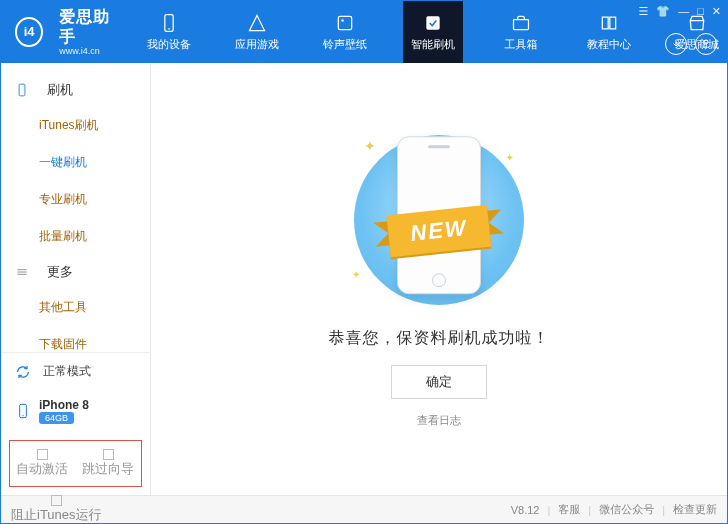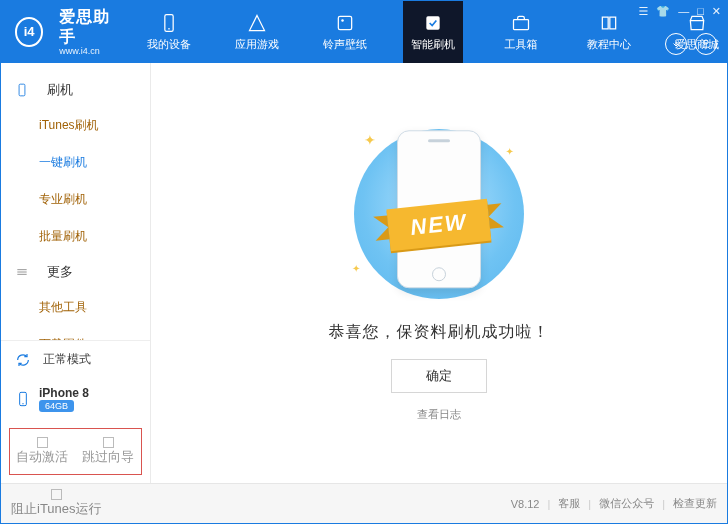--- a/index.html
+++ b/index.html
@@ -55,21 +55,21 @@
 .ribbon-tail { position: absolute; width: 0; height: 0; border-top: 12px solid #d99a17; border-bottom: 12px solid #d99a17; }
 .ribbon-tail.l { left: -14px; top: 6px; border-left: 14px solid transparent; }
 .ribbon-tail.r { right: -14px; top: 6px; border-right: 14px solid transparent; }
 .spark { position: absolute; color: #f6c94d; font-size: 14px; }
 
 .success-text { margin-top: 18px; font-size: 16px; color: #333; letter-spacing: 1px; }
 .ok-btn { margin-top: 16px; border: 1px solid #d6d6d6; background: #fff; padding: 7px 34px; font-size: 13px; color: #333; cursor: pointer; }
 .log-link { margin-top: 14px; font-size: 11px; color: #888; cursor: pointer; }
 
 
-.footer { height: 40px; background: #f6f6f6; border-top: 1px solid #e6e6e6; display: flex; align-items: center; font-size: 11px; color: #888; padding: 0 10px; }
+.footer { height: 28px; background: #f6f6f6; border-top: 1px solid #e6e6e6; display: flex; align-items: center; font-size: 11px; color: #888; padding: 0 10px; }
 .footer .chk { color: #888; }
 .footer-right { margin-left: auto; display: flex; align-items: center; gap: 8px; }
 .sep { color: #ccc; }
 </style>
 </head>
 <body>
 
 <div class="app">
 
   <div class="header">

